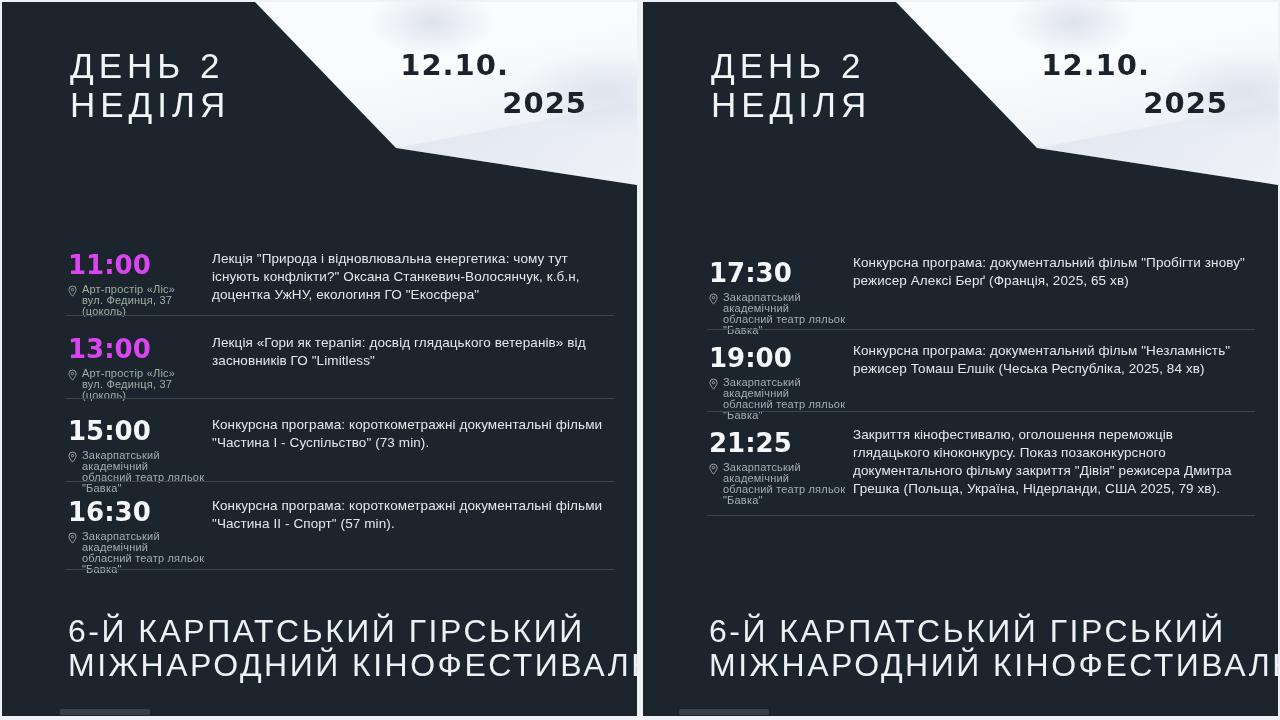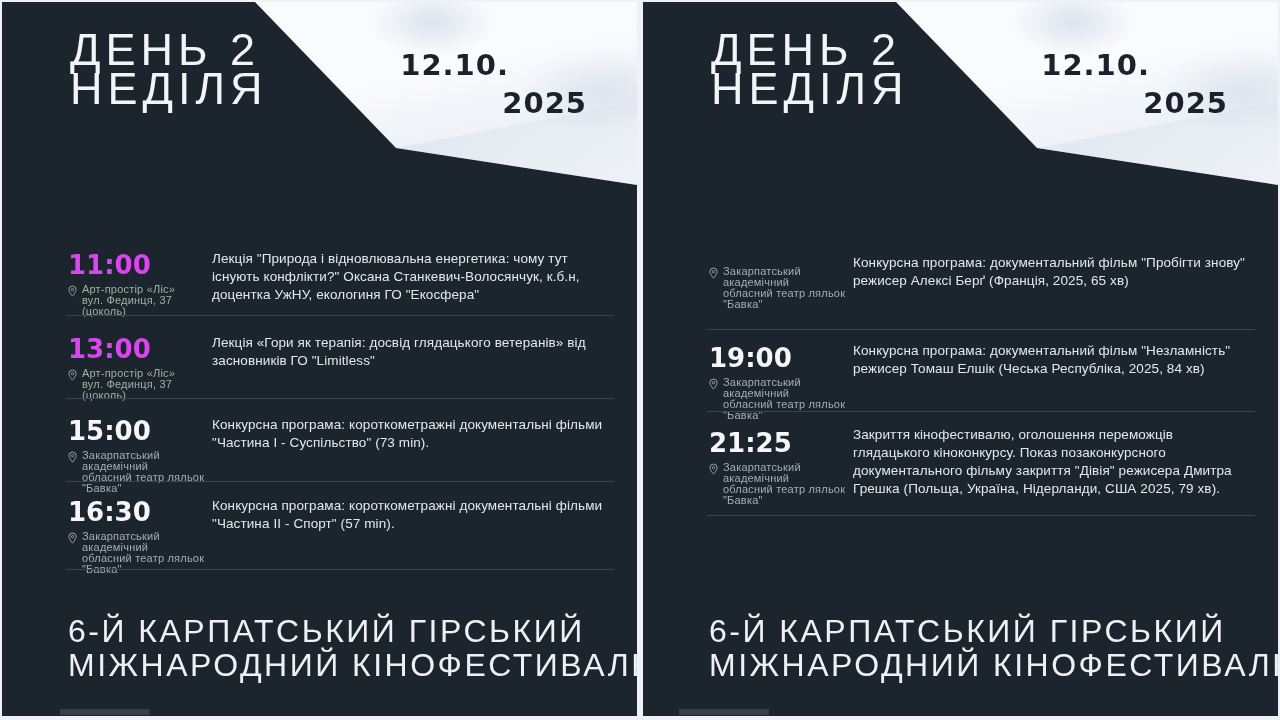--- a/index.html
+++ b/index.html
@@ -24,22 +24,22 @@
       linear-gradient(168deg,#fafbfd 45%, #eef2f7 70%, #f5f7fa 100%);
     clip-path:polygon(253px 0, 635px 0, 635px 183px, 394px 146px);
   }
   .wedge-fold{
     position:absolute;top:0;left:0;width:635px;height:200px;
     background:linear-gradient(100deg, rgba(187,198,214,0.45), rgba(215,223,234,0.18));
     clip-path:polygon(394px 146px, 635px 100px, 635px 183px);
   }
 
   .day-label{
-    position:absolute;left:68px;top:28px;
-    color:#f2f5f6;font-weight:300;font-size:45px;line-height:39px;
+    position:absolute;left:68px;top:44px;
+    color:#f2f5f6;font-weight:300;font-size:35px;line-height:39px;
     letter-spacing:5px;white-space:nowrap;
   }
   .date-block{
     position:absolute;top:44px;right:50px;text-align:right;
     color:#1b222b;font-family:"DejaVu Sans", sans-serif;font-weight:bold;
     font-size:29px;line-height:38px;letter-spacing:1px;
   }
   .date-line1{margin-right:78px;}
 
   .event{position:absolute;left:66px;width:150px;}
@@ -168,20 +168,21 @@
     <div>ДЕНЬ 2</div>
     <div>НЕДІЛЯ</div>
   </div>
 
   <div class="date-block">
     <div class="date-line1">12.10.</div>
     <div class="date-line2">2025</div>
   </div>
 
   <div class="event" style="top:258px">
+    <div class="time">17:30</div>
     <div class="venue">
       <svg class="pin" width="9" height="12" viewBox="0 0 10 13">
           <path d="M5 1a4 4 0 0 1 4 4c0 2.6-4 7.2-4 7.2S1 7.6 1 5a4 4 0 0 1 4-4z" fill="none" stroke="currentColor" stroke-width="1"></path>
           <circle cx="5" cy="5" r="1.3" fill="none" stroke="currentColor" stroke-width="0.9"></circle>
         </svg>
       <div class="venue-lines">
         <div>Закарпатський академічний</div>
         <div>обласний театр ляльок "Бавка"</div>
       </div>
     </div>

